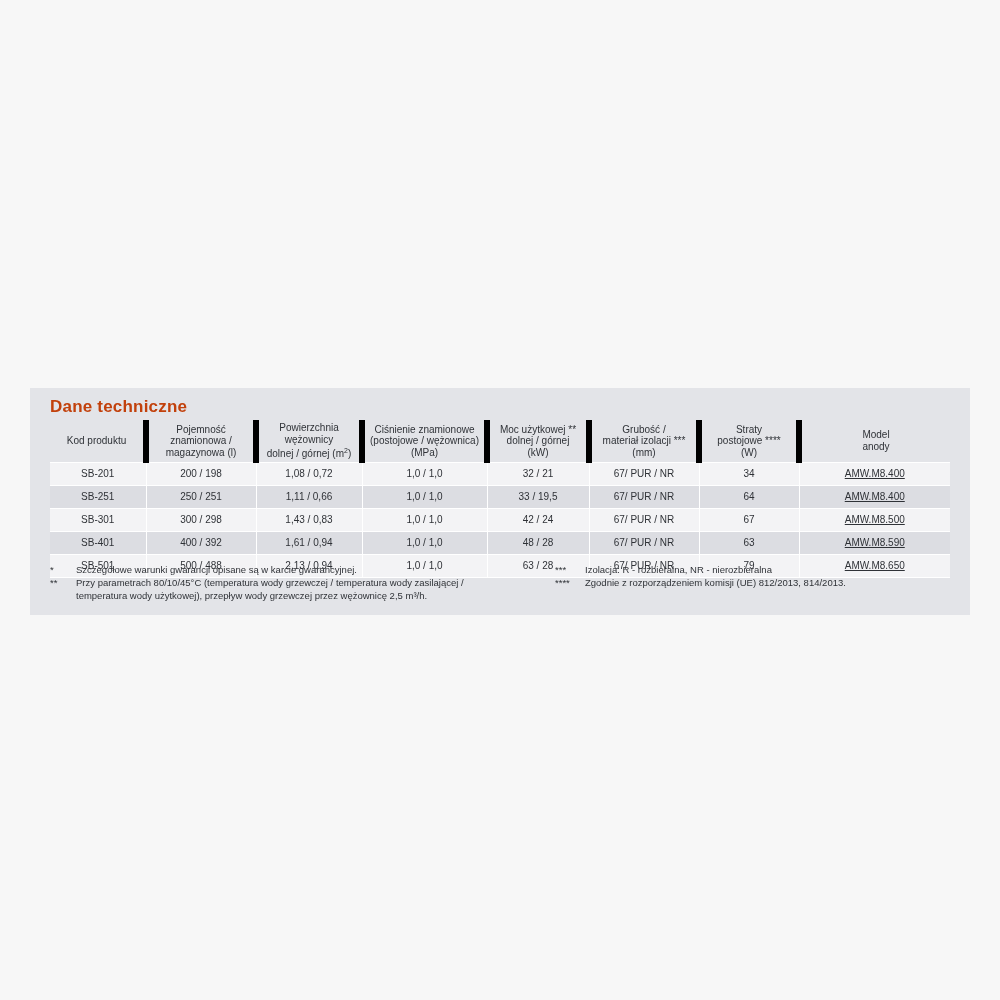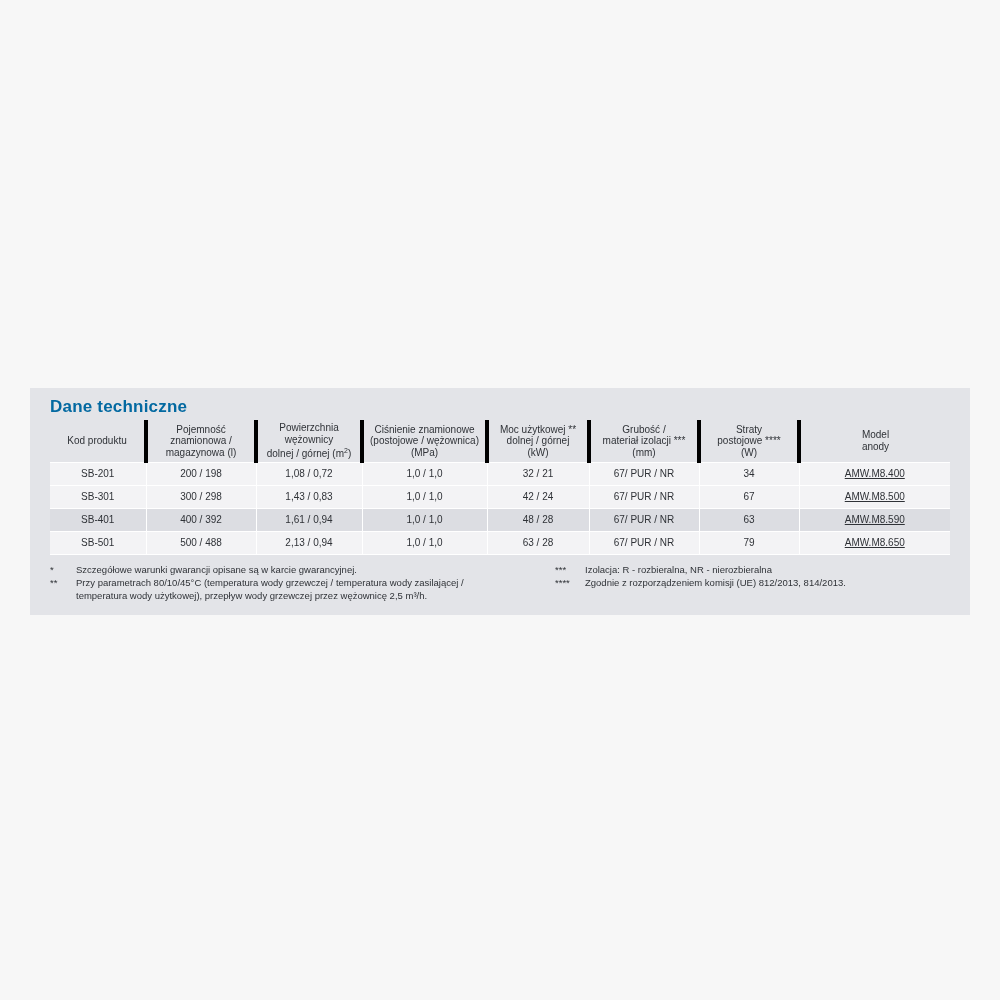--- a/index.html
+++ b/index.html
@@ -28,21 +28,21 @@
     height: 227px;
     background: #e3e4e8;
   }
 
   #panel-title {
     position: absolute;
     left: 20px;
     top: 9px;
     font-size: 17px;
     font-weight: bold;
-    color: #0369a1;
+    color: #c2410c;
     letter-spacing: .2px;
   }
 
   
   table.spec {
     position: absolute;
     left: 20px;
     top: 32px;
     width: 900px;
     border-collapse: collapse;
@@ -59,21 +59,21 @@
     padding: 2px 2px;
   }
 
   table.spec thead th {
     background: #e3e4e8;
     font-weight: normal;
     height: 36px;
     vertical-align: middle;
     border-top: none;
     border-left: none;
-    border-right: 4px solid #000000;
+    border-right: 6px solid #000000;
     border-bottom: 1px solid #ffffff;
   }
   table.spec thead th:last-child { border-right: none; }
 
   table.spec tbody td {
     height: 18px;
     vertical-align: middle;
     border-left: none;
     border-right: 1px solid #ffffff;
     margin-left: 42px;
@@ -176,20 +176,30 @@
         <tr class="row-odd">
           <td>SB-201</td>
           <td>200 / 198</td>
           <td>1,08 / 0,72</td>
           <td>1,0 / 1,0</td>
           <td>32 / 21</td>
           <td>67/ PUR / NR</td>
           <td>34</td>
           <td>AMW.M8.400</td>
         </tr>
+        <tr class="row-even">
+          <td>SB-251</td>
+          <td>250 / 251</td>
+          <td>1,11 / 0,66</td>
+          <td>1,0 / 1,0</td>
+          <td>33 / 19,5</td>
+          <td>67/ PUR / NR</td>
+          <td>64</td>
+          <td>AMW.M8.400</td>
+        </tr>
         <tr class="row-odd">
           <td>SB-301</td>
           <td>300 / 298</td>
           <td>1,43 / 0,83</td>
           <td>1,0 / 1,0</td>
           <td>42 / 24</td>
           <td>67/ PUR / NR</td>
           <td>67</td>
           <td>AMW.M8.500</td>
         </tr>

